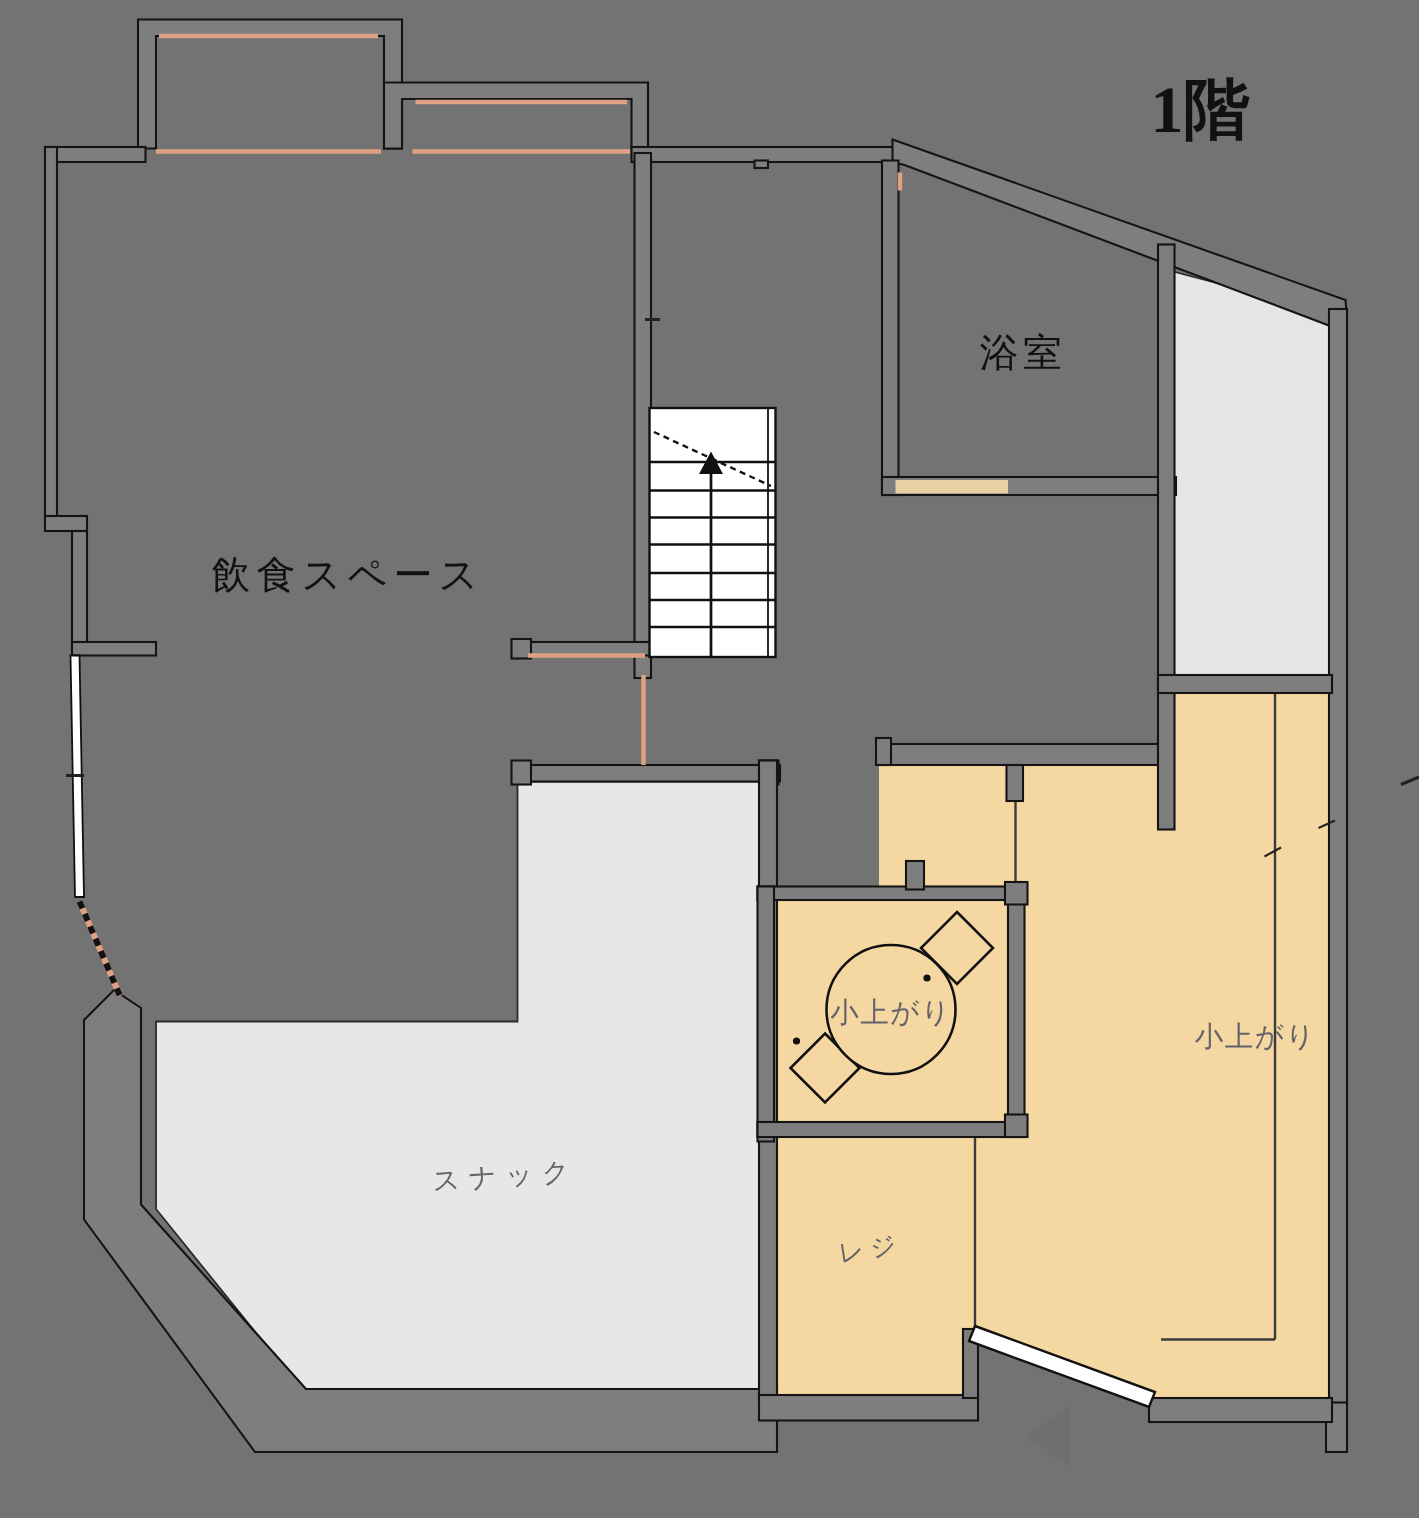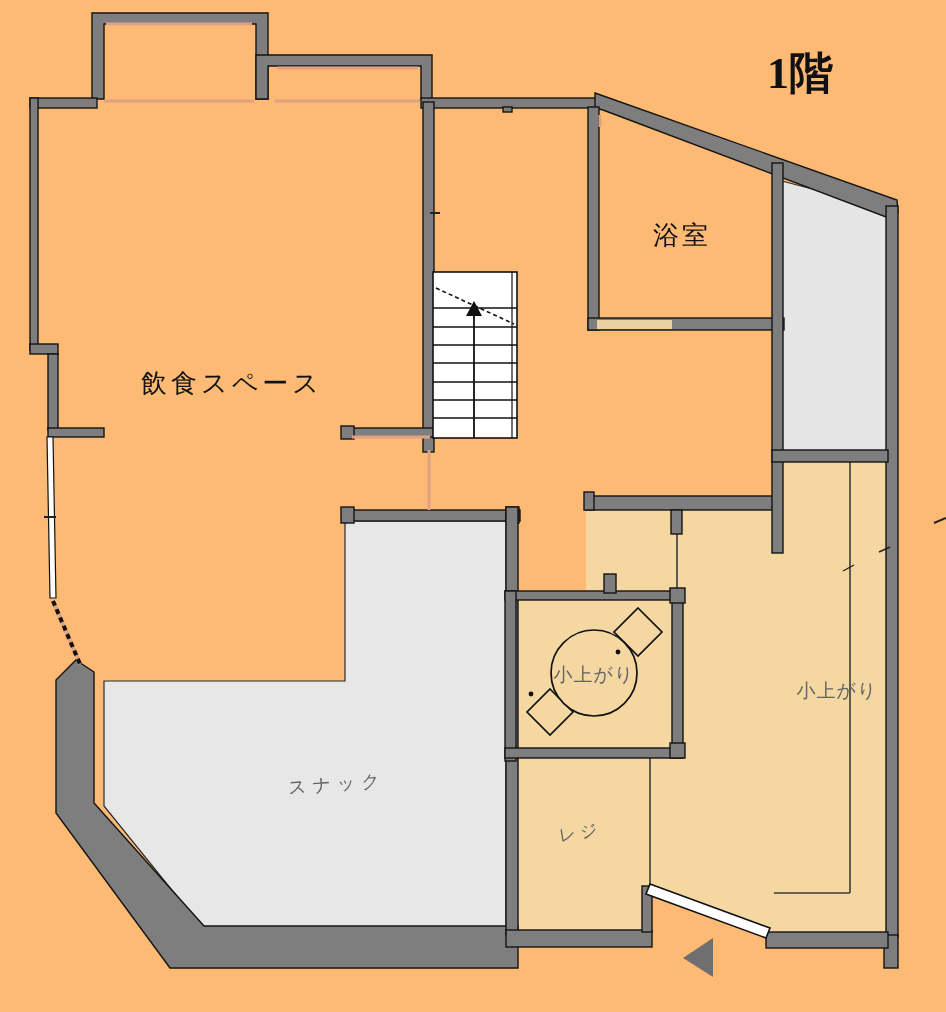--- a/index.html
+++ b/index.html
@@ -1,16 +1,16 @@
 <!DOCTYPE html>
 <html><head>
 <meta charset="utf-8">
 <style>
   html,body{margin:0;padding:0;background:#ffffff;}
-  .page{position:relative;width:946px;height:1012px;background:#fdba74;overflow:hidden;
+  .page{position:relative;width:946px;height:1012px;background:#737373;overflow:hidden;
         font-family:"Liberation Sans",sans-serif;}
   svg{display:block;}
   text{user-select:none;}
   .serif-label{font-family:"Liberation Serif","DejaVu Serif",serif;fill:#111111;}
   .gray-label{font-family:"DejaVu Sans",sans-serif;fill:#63636a;}
   .wall{fill:#7e7e7e;stroke:#141414;stroke-width:1.4;}
   .thinline{stroke:#3a3a3a;stroke-width:1.6;fill:none;}
   .accent{stroke:#dfa183;stroke-width:3;fill:none;}
 </style>
 </head>

